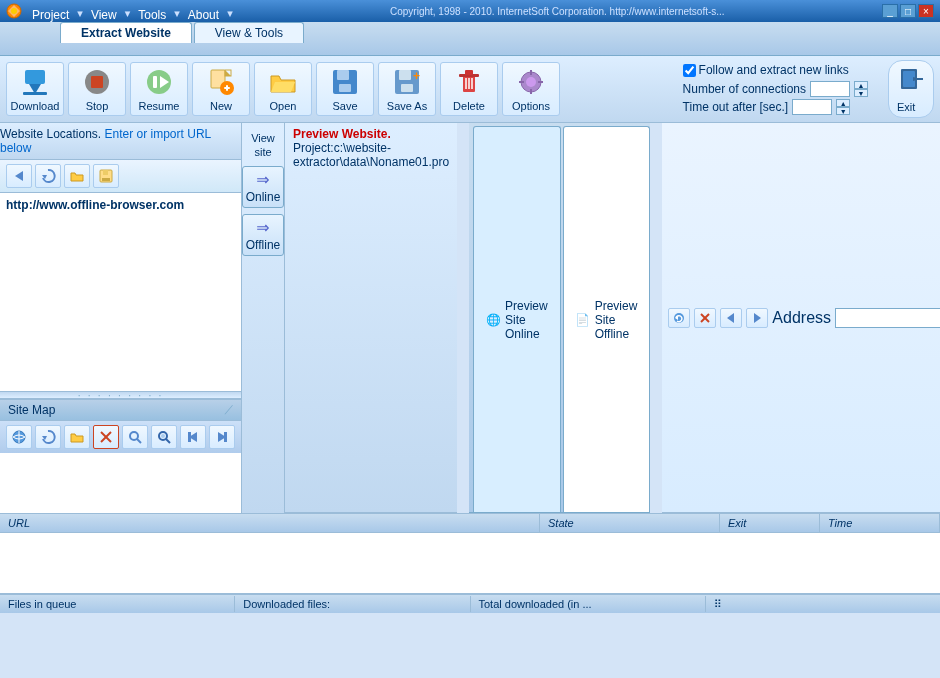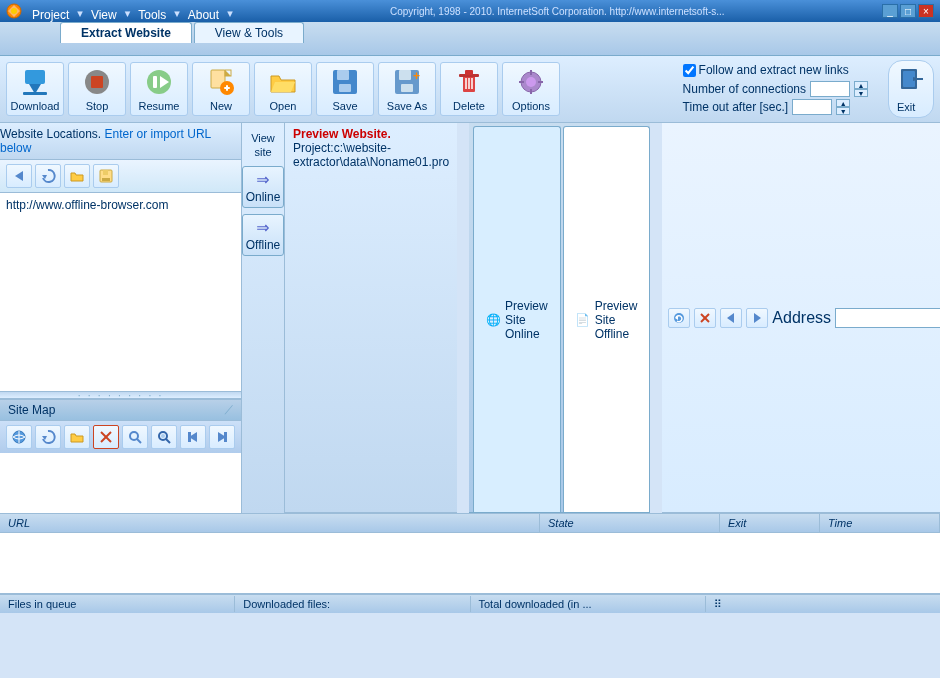--- a/index.html
+++ b/index.html
@@ -138,20 +138,21 @@
       cursor: pointer;
       font-size: 14px;
     }
     .url-list {
       flex: 1;
       background: white;
       padding: 4px;
       overflow-y: auto;
       color: #003366;
       font-size: 12px;
+      font-weight: bold;
     }
     .url-list-item { padding: 1px 2px; }
 
     
     .left-divider {
       height: 8px;
       background: linear-gradient(to bottom, #c0d8f0, #ddeeff);
       border-top: 1px solid #9bbcd8;
       border-bottom: 1px solid #9bbcd8;
       display: flex; align-items: center; justify-content: center;

